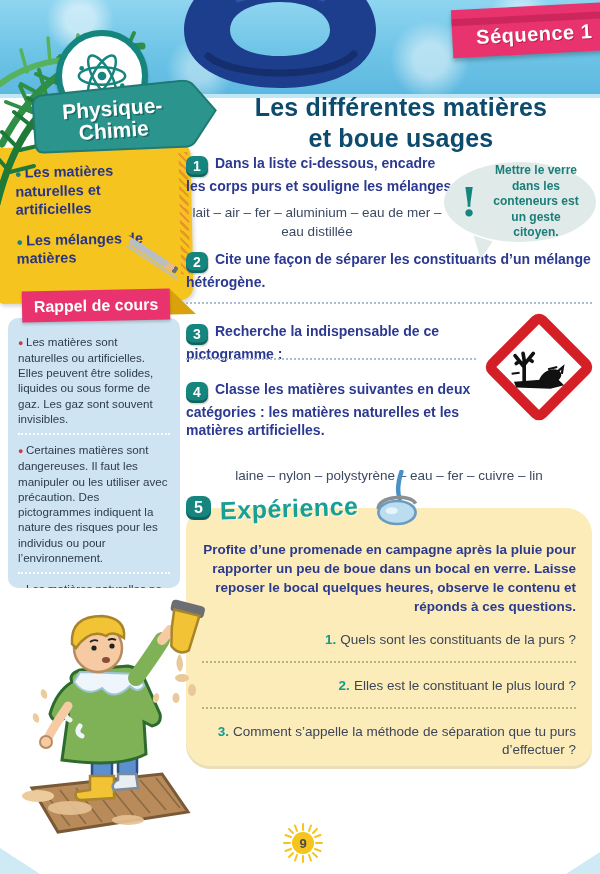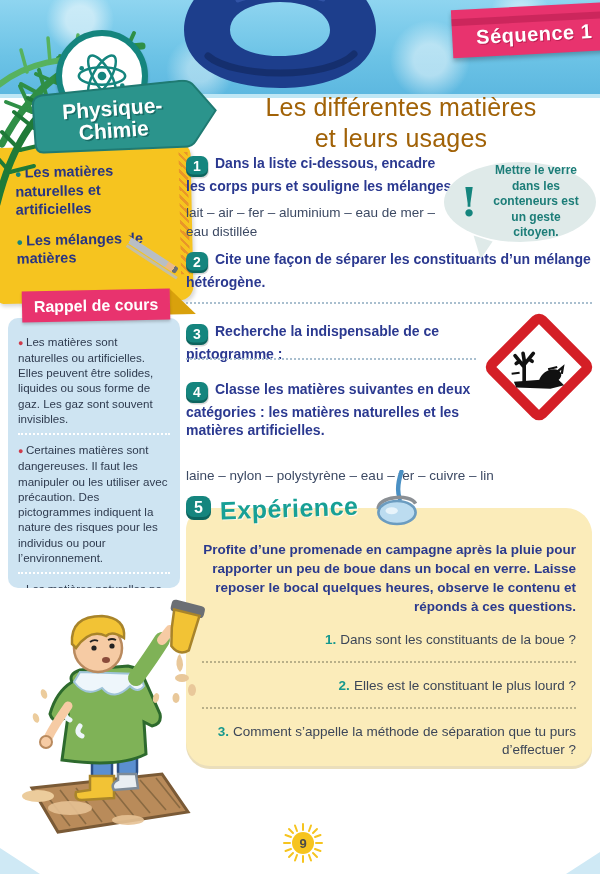--- a/index.html
+++ b/index.html
@@ -50,21 +50,21 @@
   }
   .subject-banner .label{
     position:absolute;left:0;top:0;width:178px;height:70px;
     display:flex;flex-direction:column;align-items:center;justify-content:center;
     color:#fff;font-weight:bold;font-size:21px;line-height:1.05;
     text-shadow:1.5px 1.5px 0 rgba(0,60,55,.45);
   }
   
   .title{
     position:absolute;left:205px;top:92px;width:392px;z-index:3;
-    text-align:center;color:#a16207;font-weight:normal;
+    text-align:center;color:#0c4a6e;font-weight:bold;
     font-size:25px;line-height:1.22;letter-spacing:.2px;
   }
   
   .topics-note{
     position:absolute;left:-4px;top:146px;width:196px;height:156px;
     background:#f6c41f;border-radius:4px 10px 14px 6px;
     transform:rotate(-1.2deg);z-index:2;
     padding:16px 14px 0 20px;box-sizing:border-box;
     box-shadow:2px 3px 4px rgba(0,0,0,.15);
   }
@@ -110,21 +110,21 @@
   .recall-sep{border:none;border-top:2px dotted #ffffff;margin:7px 0;}
   
   .q-block{position:absolute;left:186px;z-index:3;}
   .q-line{margin:0;color:#2b3990;font-weight:bold;font-size:14px;line-height:1.32;}
   .q-badge{
     display:inline-block;width:22px;height:21px;background:#15857e;color:#fff;
     border-radius:7px;text-align:center;line-height:21px;font-weight:bold;
     font-size:14px;margin-right:7px;vertical-align:-3px;
     box-shadow:inset 0 -2.5px 0 rgba(0,40,35,.35),1px 1.5px 0 rgba(0,0,0,.15);
   }
-  .q-list{margin:9px 0 0 0;color:#3c4963;font-size:13.5px;line-height:1.35;}
+  .q-list{margin:9px 0 0 0;color:#3c4963;font-size:13.5px;line-height:1.35;text-align:center;}
   .dots{border-bottom:2.5px dotted #a9bfcf;height:0;}
   
   .tip-bubble{
     position:absolute;left:444px;top:162px;width:152px;height:80px;z-index:4;
     background:#dfeae9;border-radius:50%;
     display:flex;align-items:center;
   }
   .tip-bubble::after{
     content:"";position:absolute;left:26px;bottom:-16px;
     width:0;height:0;border-style:solid;
@@ -236,21 +236,21 @@
       <path fill="#2b948c" stroke="#1f7a72" stroke-width="2" d="M10,16 Q10,7 19,6 L160,1 Q169,1 173,8 L192,33 L170,62 Q166,68 157,67 L18,63 Q10,63 10,54 Z"></path>
     </svg>
     <div class="label">
       <span>Physique-</span>
       <span>Chimie</span>
     </div>
   </div>
 
   <div class="title">
     <div>Les différentes matières</div>
-    <div>et leurs usages</div>
+    <div>et boue usages</div>
   </div>
 
   <div class="topics-note">
     <div class="zigzag"></div>
     <p class="topic-item">Les matières naturelles et artificielles</p>
     <p class="topic-item">Les mélanges de matières</p>
   </div>
   <div class="pencil"></div>
 
   <div class="rappel-banner">
@@ -318,21 +318,21 @@
       <path d="M38,32 C39,40 34,44 28,43" fill="none" stroke="#4a90c4" stroke-width="4" stroke-linecap="round"></path>
       <path d="M14,44 C12,30 50,26 56,38" fill="none" stroke="#8a8f94" stroke-width="4"></path>
       <ellipse cx="35" cy="48" rx="21" ry="13" fill="#bcdcf0" stroke="#6b9cc0" stroke-width="3"></ellipse>
       <ellipse cx="29" cy="46" rx="7" ry="4" fill="#e8f4fb"></ellipse>
     </svg>
   </div>
 
   <div class="exp-box">
     <p class="exp-intro">Profite d’une promenade en campagne après la pluie pour rapporter un peu de boue dans un bocal en verre. Laisse reposer le bocal quelques heures, observe le contenu et réponds à ces questions.</p>
 
-    <p class="exp-q"><span class="exp-num">1.</span><span>Dans sont les constituants de la boue ?</span></p>
+    <p class="exp-q"><span class="exp-num">1.</span><span>Quels sont les constituants de la purs ?</span></p>
     <div class="dots-cream"></div>
 
     <p class="exp-q"><span class="exp-num">2.</span><span>Elles est le constituant le plus lourd ?</span></p>
     <div class="dots-cream"></div>
 
     <p class="exp-q"><span class="exp-num">3.</span><span>Comment s’appelle la méthode de séparation que tu purs d’effectuer ?</span></p>
 
   </div>
 
   <svg class="cartoon" viewBox="0 0 200 252">

